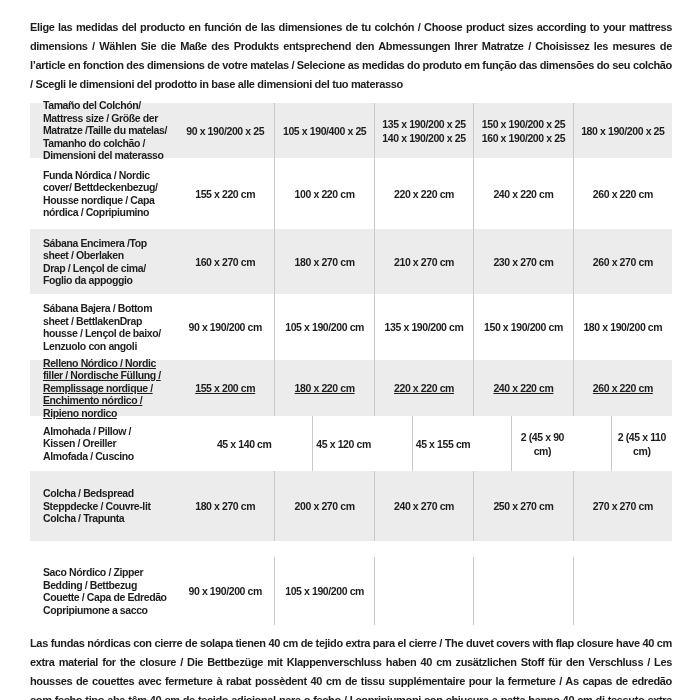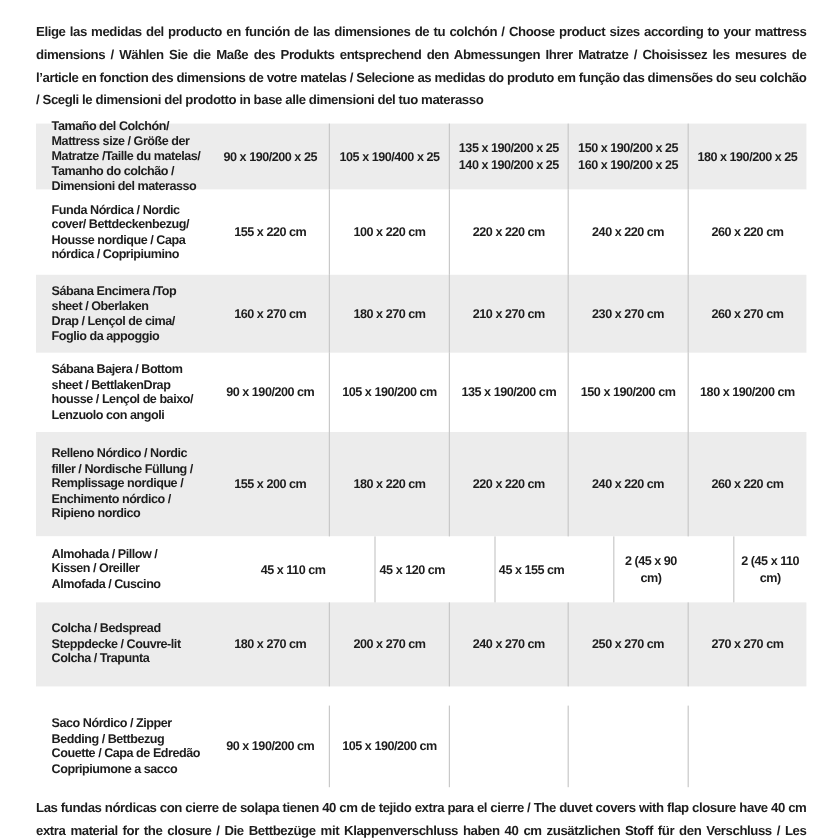--- a/index.html
+++ b/index.html
@@ -30,21 +30,21 @@
   .row{
     display:flex;
     align-items:stretch;
   }
   .row:nth-child(odd){background:#ececec;}
   .row:nth-child(even){background:#ffffff;}
   .row:nth-child(1){height:55px;}
   .row:nth-child(2){height:71px;}
   .row:nth-child(3){height:65px;}
   .row:nth-child(4){height:66px;}
-  .row:nth-child(5){height:87px;}
+  .row:nth-child(5){height:56px;text-decoration:underline;}
   .row:nth-child(6){height:55px;gap:38px;}
   .row:nth-child(7){height:70px;}
   .row:nth-child(8){height:68px;margin-top:16px;}
   .cell{
     display:flex;
     align-items:center;
     box-sizing:border-box;
     font-size:10.5px;
     font-weight:bold;
     letter-spacing:-0.4px;
@@ -147,21 +147,21 @@
       <div class="cell value">180 x 220 cm</div>
       <div class="cell value">220 x 220 cm</div>
       <div class="cell value">240 x 220 cm</div>
       <div class="cell value">260 x 220 cm</div>
     </div>
 
     <div class="row">
       <div class="cell label">Almohada  / Pillow /
 Kissen / Oreiller
 Almofada / Cuscino</div>
-      <div class="cell value">45 x 110 cm</div>
+      <div class="cell value">45 x 140 cm</div>
       <div class="cell value">45 x 120 cm</div>
       <div class="cell value">45 x 155 cm</div>
       <div class="cell value">2 (45 x 90 cm)</div>
       <div class="cell value">2 (45 x 110 cm)</div>
     </div>
 
     <div class="row">
       <div class="cell label">Colcha / Bedspread
 Steppdecke / Couvre-lit
 Colcha / Trapunta</div>

